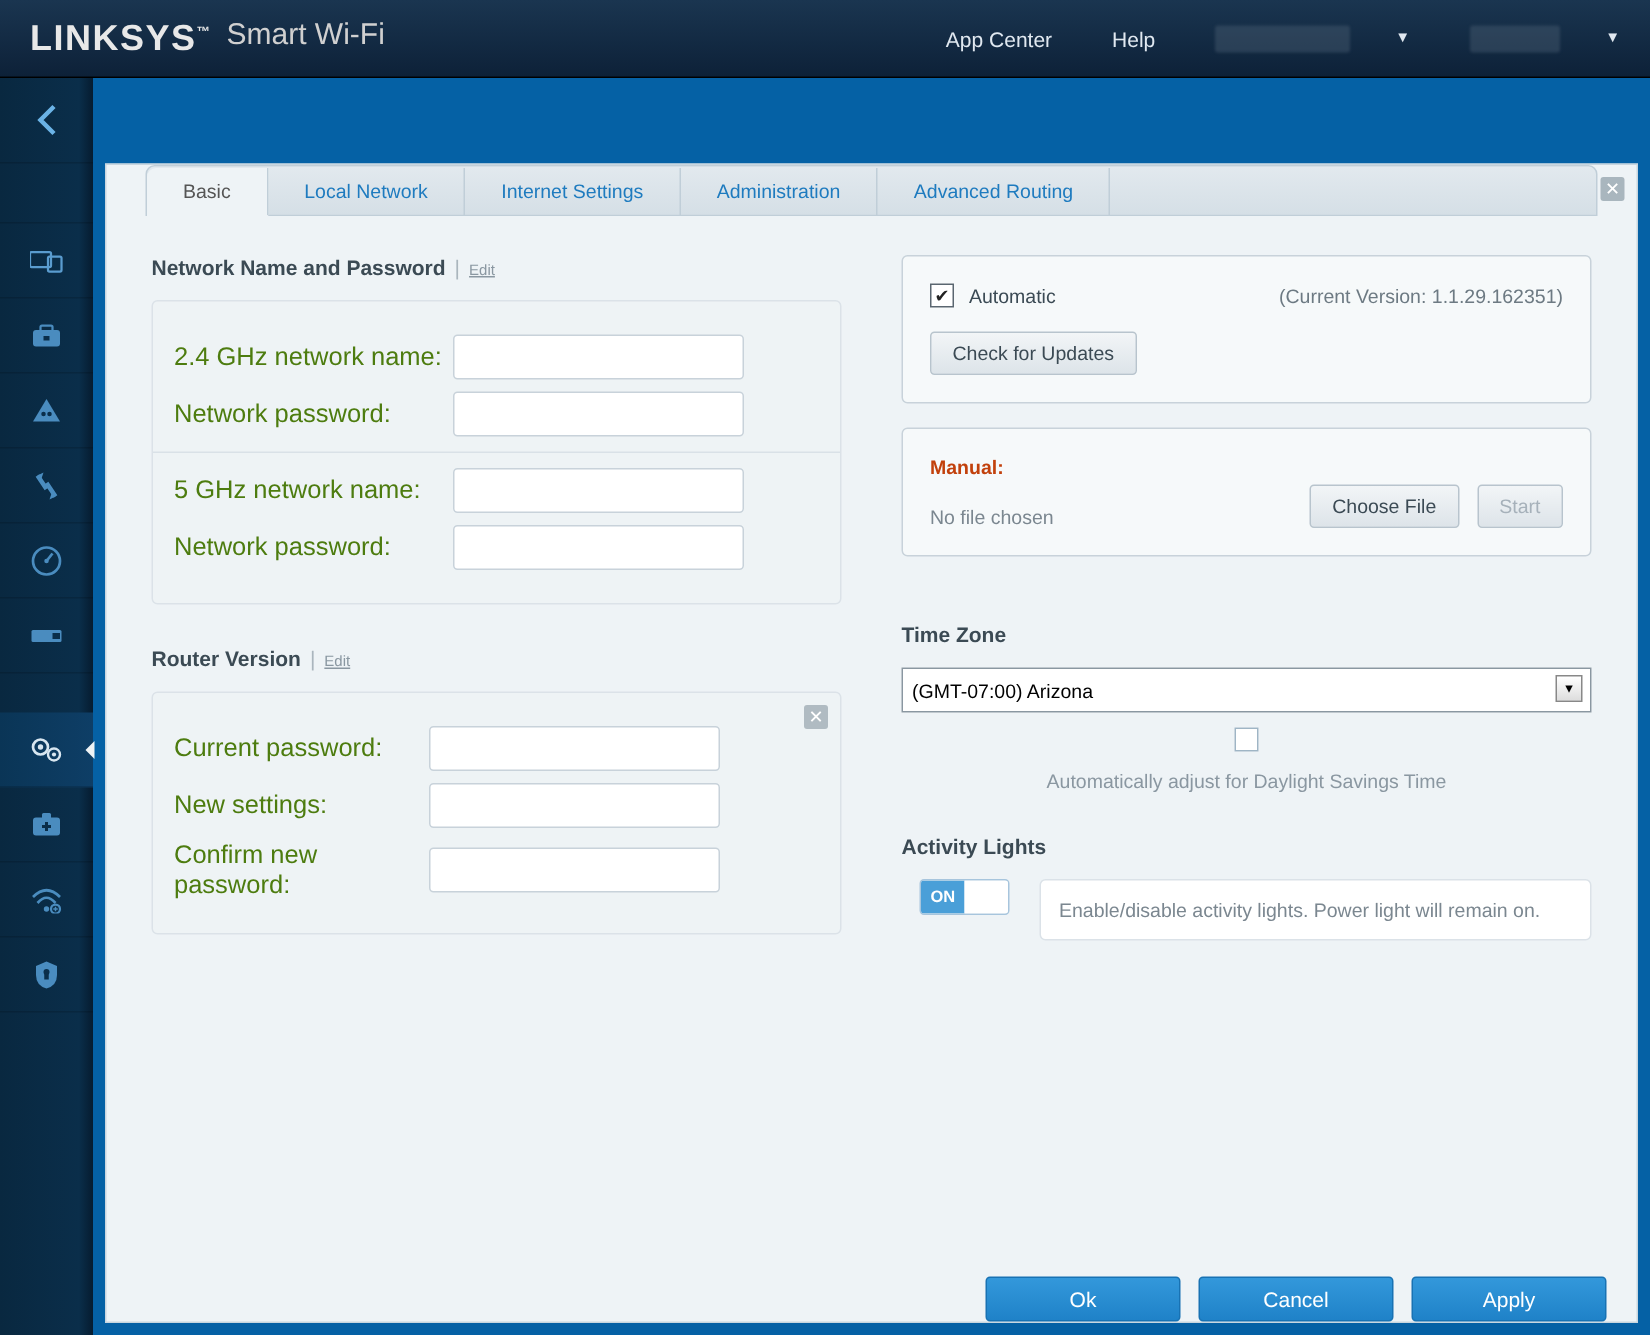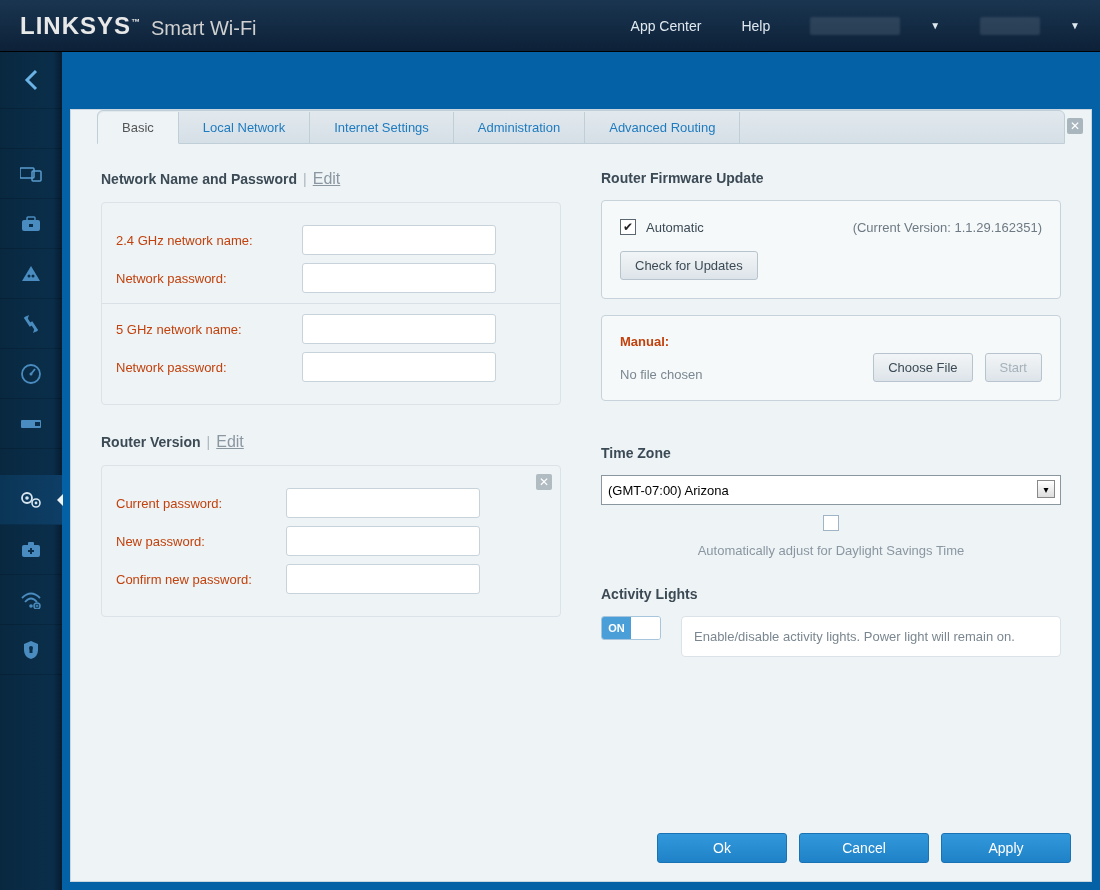--- a/index.html
+++ b/index.html
@@ -1,20 +1,20 @@
 <!DOCTYPE html>
 <html><head>
 <meta charset="utf-8">
 <style>
 * { margin: 0; padding: 0; box-sizing: border-box; font-family: Arial, Helvetica, sans-serif; }
 body { width: 1100px; height: 890px; background: #0a2a4a; overflow: hidden; }
 
 
 .header-bar { height: 52px; background: linear-gradient(to bottom, #1a3550 0%, #0d2138 100%); display: flex; align-items: center; padding: 0 20px; color: #fff; border-bottom: 1px solid #000; }
-.brand { display: flex; align-items: flex-end; gap: 10px; }
+.brand { display: flex; align-items: flex-start; gap: 10px; }
 .brand-logo { font-size: 24px; font-weight: bold; letter-spacing: 1px; color: #e8e8e8; }
 .brand-tm { font-size: 9px; vertical-align: super; }
 .brand-sub { font-size: 20px; color: #d0d0d0; font-weight: 300; }
 .header-links { margin-left: auto; display: flex; gap: 40px; align-items: center; font-size: 14px; }
 .header-links span { color: #e0e8f0; cursor: pointer; }
 .header-drop { display: flex; align-items: center; gap: 30px; }
 .header-arrow { color: #a0b0c0; font-size: 10px; }
 .header-blur { width: 90px; height: 18px; background: rgba(80,100,120,0.4); border-radius:2px; filter: blur(1px); }
 
 
@@ -34,25 +34,25 @@
 
 .tabs { display:flex; margin: 0 26px; border-bottom:1px solid #c9d4dc; background: linear-gradient(to bottom, #e2e9ee, #d5dfe6); border-radius: 6px 6px 0 0; border:1px solid #c0ced8; }
 .tab { padding: 8px 24px; font-size: 13px; color:#1e7bbf; cursor:pointer; border-right:1px solid #c0ced8; position:relative; top:1px; }
 .tab:first-child { border-radius:6px 0 0 0; }
 .tab.active { background: #eef3f6; color:#555; border-bottom: 1px solid #eef3f6; }
 
 .content { display:flex; padding: 26px 30px; gap: 40px; }
 .col { flex:1; min-width:0; }
 .section-title { font-size: 14px; font-weight: bold; color:#3b4a54; margin-bottom: 14px; }
 .section-title .pipe { color:#aab5bd; margin: 0 6px; font-weight:normal; }
-.section-title .edit { color:#8a97a1; font-weight:normal; font-size: 16px; text-decoration: underline; cursor:pointer; }
+.section-title .edit { color:#8a97a1; font-weight:normal; font-size: 10px; text-decoration: underline; cursor:pointer; }
 
 .field-box { border:1px solid #dbe2e8; border-radius:4px; padding: 14px 14px; background:#eef3f5; position: relative; }
 .field-row { display:flex; align-items:center; margin: 8px 0; }
-.field-label { width: 186px; font-size: 13px; color:#c2410c; }
+.field-label { width: 186px; font-size: 17px; color:#4d7c0f; }
 .field-input { flex:0 0 188px; height:30px; border:1px solid #c8d2da; border-radius:3px; padding:0 8px; background:#fff; font-size:13px; }
 .field-input.blurred { color: transparent; text-shadow: 0 0 8px #aab4bd; }
 .hr { height:1px; background:#d9e1e7; margin:10px -14px; }
 .box-close { position:absolute; right:8px; top:8px; width:16px; height:16px; background:#b0bbc2; color:#fff; font-size:12px; display:flex; align-items:center; justify-content:center; border-radius:2px; cursor:pointer; }
 
 .firmware-box { border:1px solid #c8d2da; border-radius:4px; padding:18px; background:#f6f9fa; margin-bottom:16px; }
 .firmware-row { display:flex; align-items:center; gap:10px; margin-bottom:16px; }
 .chk { width:16px; height:16px; border:1px solid #5a6670; background:#fff; display:flex; align-items:center; justify-content:center; font-size:12px; color:#222; }
 .firmware-label { font-weight:normal; color:#3b4a54; font-size:13px; }
 .firmware-ver { margin-left:auto; color:#6d7a83; font-size:13px; }
@@ -63,26 +63,26 @@
 .manual-text { color:#7b8790; font-size:13px; flex:1; }
 
 .tz-select { width:100%; height:30px; border:1px solid #8a97a1; background:#fff; font-size:13px; padding:0 6px; position:relative; }
 .tz-wrap { position:relative; margin-bottom:10px; }
 .tz-arrow { position:absolute; right:6px; top:5px; width:18px; height:18px; border:1px solid #888; background:linear-gradient(#fff,#ddd); display:flex; align-items:center; justify-content:center; font-size:10px; }
 .dst-row { display:flex; align-items:center; gap:12px; margin-top:8px;flex-direction:column; }
 .dst-row .chk { border-color:#9fb5c5; }
 .dst-row span { color:#8a97a1; font-size:13px; }
 
 .activity-row { display:flex; gap:20px; }
-.toggle { width:60px; height:24px; border:1px solid #a7c5dd; border-radius:3px; display:flex; overflow:hidden; cursor:pointer; }
+.toggle { width:60px; height:24px; border:1px solid #a7c5dd; border-radius:3px; display:flex; overflow:hidden; cursor:pointer;margin-left:12px; }
 .toggle-on { flex:1; background:#4a9fd8; color:#fff; font-size:11px; font-weight:bold; display:flex; align-items:center; justify-content:center; }
 .toggle-off { flex:1; background:#fff; }
 .activity-desc { flex:1; border:1px solid #dbe2e8; border-radius:4px; padding:12px; font-size:13px; color:#7b8790; background:#fff; }
 
-.footer-btns { position:absolute; bottom:18px; right:20px; display:flex; gap:12px; }
+.footer-btns { position:absolute; bottom:0; right:20px; display:flex; gap:12px; }
 .btn-blue { width:130px; height:30px; background:linear-gradient(to bottom,#3398db,#1f82c8); color:#fff; border:1px solid #1872b3; border-radius:3px; font-size:14px; cursor:pointer; }
 
 .sec-gap { height: 28px; }
 svg { display:block; }
 </style>
 </head>
 <body>
 
 <div class="header-bar">
   <div class="brand">
@@ -249,32 +249,31 @@
           <div class="section-title">
             <span>Router Version</span><span class="pipe">|</span><span class="edit">Edit</span>
           </div>
           <div class="field-box">
             <div class="box-close">✕</div>
             <div class="field-row">
               <div class="field-label" style="width:170px">Current password:</div>
               <input class="field-input" type="password" style="">
             </div>
             <div class="field-row">
-              <div class="field-label" style="width:170px">New password:</div>
+              <div class="field-label" style="width:170px">New settings:</div>
               <input class="field-input" type="password" style="">
             </div>
             <div class="field-row">
               <div class="field-label" style="width:170px">Confirm new password:</div>
               <input class="field-input" type="password" style="">
             </div>
           </div>
         </div>
 
         <div class="col">
-          <div class="section-title">Router Firmware Update</div>
           <div class="firmware-box">
             <div class="firmware-row">
               <div class="chk">✔</div>
               <span class="firmware-label">Automatic</span>
               <span class="firmware-ver">(Current Version: 1.1.29.162351)</span>
             </div>
             <button class="btn-gray">Check for Updates</button>
           </div>
           <div class="firmware-box">
             <div class="manual-label">Manual:</div>

